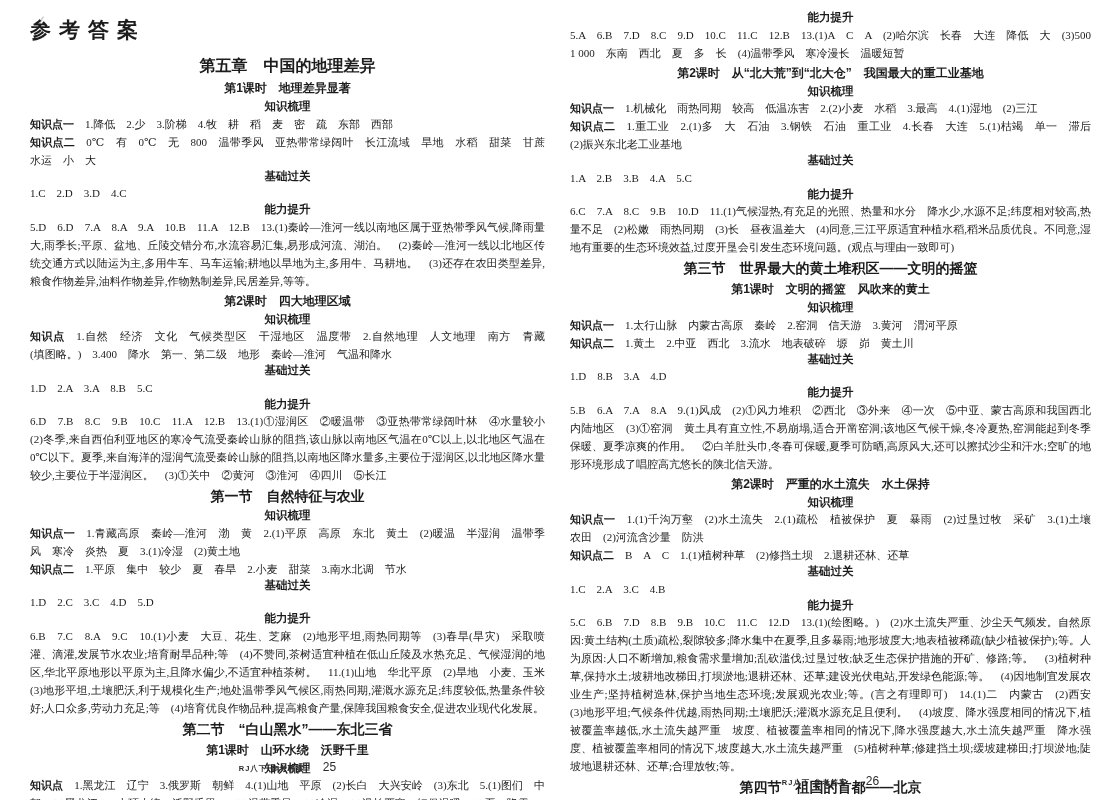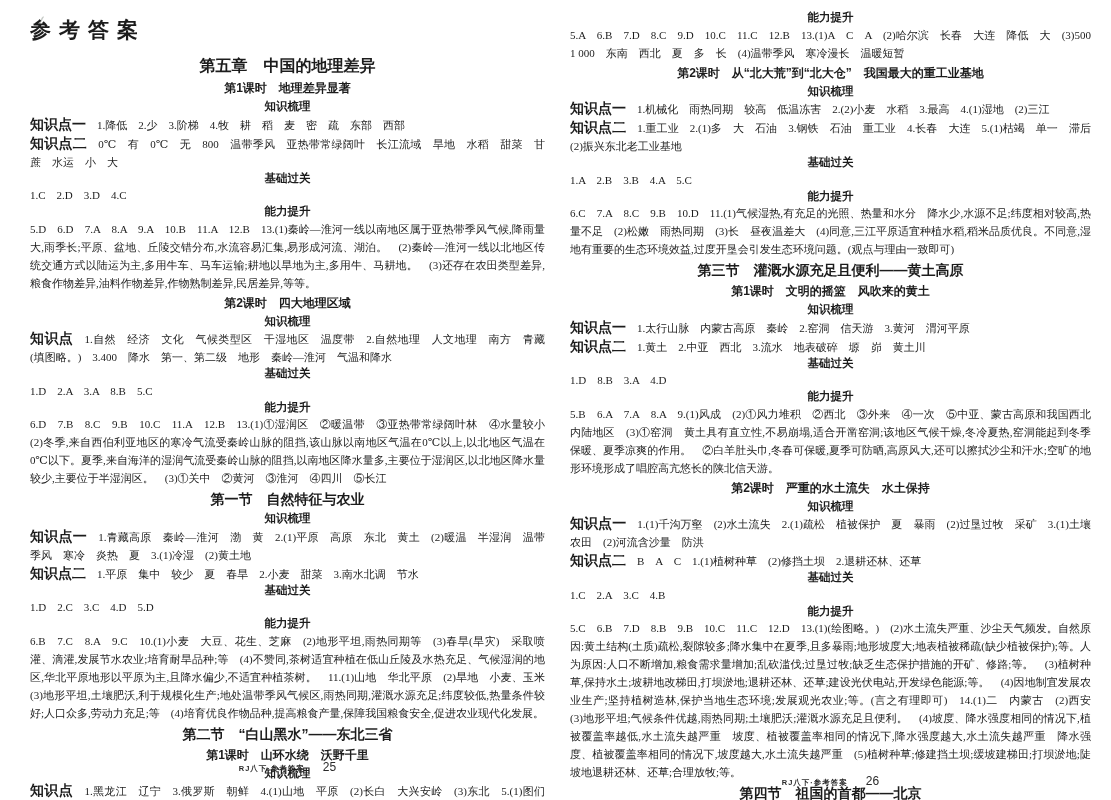--- a/index.html
+++ b/index.html
@@ -16,21 +16,21 @@
           font-family:"Liberation Sans","DejaVu Sans",sans-serif;margin:2px 0 12px;}
   .blk-h2{text-align:center;font-size:16px;font-weight:bold;
           font-family:"Liberation Sans","DejaVu Sans",sans-serif;margin:5px 0 3px;}
   .blk-h3{text-align:center;font-size:14px;font-weight:bold;
           font-family:"Liberation Sans","DejaVu Sans",sans-serif;margin:4px 0 2px;}
   .blk-h4{text-align:center;font-size:12px;font-weight:bold;
           font-family:"Liberation Sans","DejaVu Sans",sans-serif;margin:3px 0 2px;}
   .blk-label{font-weight:bold;font-size:11.5px;line-height:15.5px;
           font-family:"Liberation Sans","DejaVu Sans",sans-serif;text-align:center;}
   .blk-text,.blk-kv{font-size:11px;line-height:18px;text-align:justify;}
-  .lead{font-weight:bold;font-family:"Liberation Sans","DejaVu Sans",sans-serif;font-size:14px;}
+  .lead{font-weight:bold;font-family:"Liberation Sans","DejaVu Sans",sans-serif;font-size:11px;}
   .page-footer{position:absolute;width:100%;text-align:center;font-size:8px;color:#2a2a2a;}
   .page-left .page-footer{bottom:26px;}
   .page-right .page-footer{bottom:12px;}
   .footer-label{font-weight:bold;letter-spacing:1px;
           font-family:"Liberation Sans","DejaVu Sans",sans-serif;font-size:7.5px;}
   .footer-num{font-size:12px;margin-left:16px;font-family:"Liberation Sans","DejaVu Sans",sans-serif;}
   .checkmark{position:absolute;left:34px;top:12px;color:#c9cdc9;font-size:16px;
           transform:rotate(-8deg);}
 </style>
 </head>
@@ -84,21 +84,21 @@
         <div class="blk blk-label">能力提升</div>
         <p class="blk blk-text">5.A　6.B　7.D　8.C　9.D　10.C　11.C　12.B　13.(1)A　C　A　(2)哈尔滨　长春　大连　降低　大　(3)500　1 000　东南　西北　夏　多　长　(4)温带季风　寒冷漫长　温暖短暂</p>
         <div class="blk blk-h4">第2课时　从“北大荒”到“北大仓”　我国最大的重工业基地</div>
         <div class="blk blk-label">知识梳理</div>
         <p class="blk blk-kv"><span class="lead">知识点一</span>　1.机械化　雨热同期　较高　低温冻害　2.(2)小麦　水稻　3.最高　4.(1)湿地　(2)三江</p>
         <p class="blk blk-kv"><span class="lead">知识点二</span>　1.重工业　2.(1)多　大　石油　3.钢铁　石油　重工业　4.长春　大连　5.(1)枯竭　单一　滞后　(2)振兴东北老工业基地</p>
         <div class="blk blk-label">基础过关</div>
         <p class="blk blk-text">1.A　2.B　3.B　4.A　5.C</p>
         <div class="blk blk-label">能力提升</div>
         <p class="blk blk-text">6.C　7.A　8.C　9.B　10.D　11.(1)气候湿热,有充足的光照、热量和水分　降水少,水源不足;纬度相对较高,热量不足　(2)松嫩　雨热同期　(3)长　昼夜温差大　(4)同意,三江平原适宜种植水稻,稻米品质优良。不同意,湿地有重要的生态环境效益,过度开垦会引发生态环境问题。(观点与理由一致即可)</p>
-        <div class="blk blk-h3">第三节　灌溉水源充足且便利——黄土高原</div>
+        <div class="blk blk-h3">第三节　世界最大的黄土堆积区——文明的摇篮</div>
         <div class="blk blk-h4">第1课时　文明的摇篮　风吹来的黄土</div>
         <div class="blk blk-label">知识梳理</div>
         <p class="blk blk-kv"><span class="lead">知识点一</span>　1.太行山脉　内蒙古高原　秦岭　2.窑洞　信天游　3.黄河　渭河平原</p>
         <p class="blk blk-kv"><span class="lead">知识点二</span>　1.黄土　2.中亚　西北　3.流水　地表破碎　塬　峁　黄土川</p>
         <div class="blk blk-label">基础过关</div>
         <p class="blk blk-text">1.D　8.B　3.A　4.D</p>
         <div class="blk blk-label">能力提升</div>
         <p class="blk blk-text">5.B　6.A　7.A　8.A　9.(1)风成　(2)①风力堆积　②西北　③外来　④一次　⑤中亚、蒙古高原和我国西北内陆地区　(3)①窑洞　黄土具有直立性,不易崩塌,适合开凿窑洞;该地区气候干燥,冬冷夏热,窑洞能起到冬季保暖、夏季凉爽的作用。　②白羊肚头巾,冬春可保暖,夏季可防晒,高原风大,还可以擦拭沙尘和汗水;空旷的地形环境形成了唱腔高亢悠长的陕北信天游。</p>
         <div class="blk blk-h4">第2课时　严重的水土流失　水土保持</div>
         <div class="blk blk-label">知识梳理</div>

